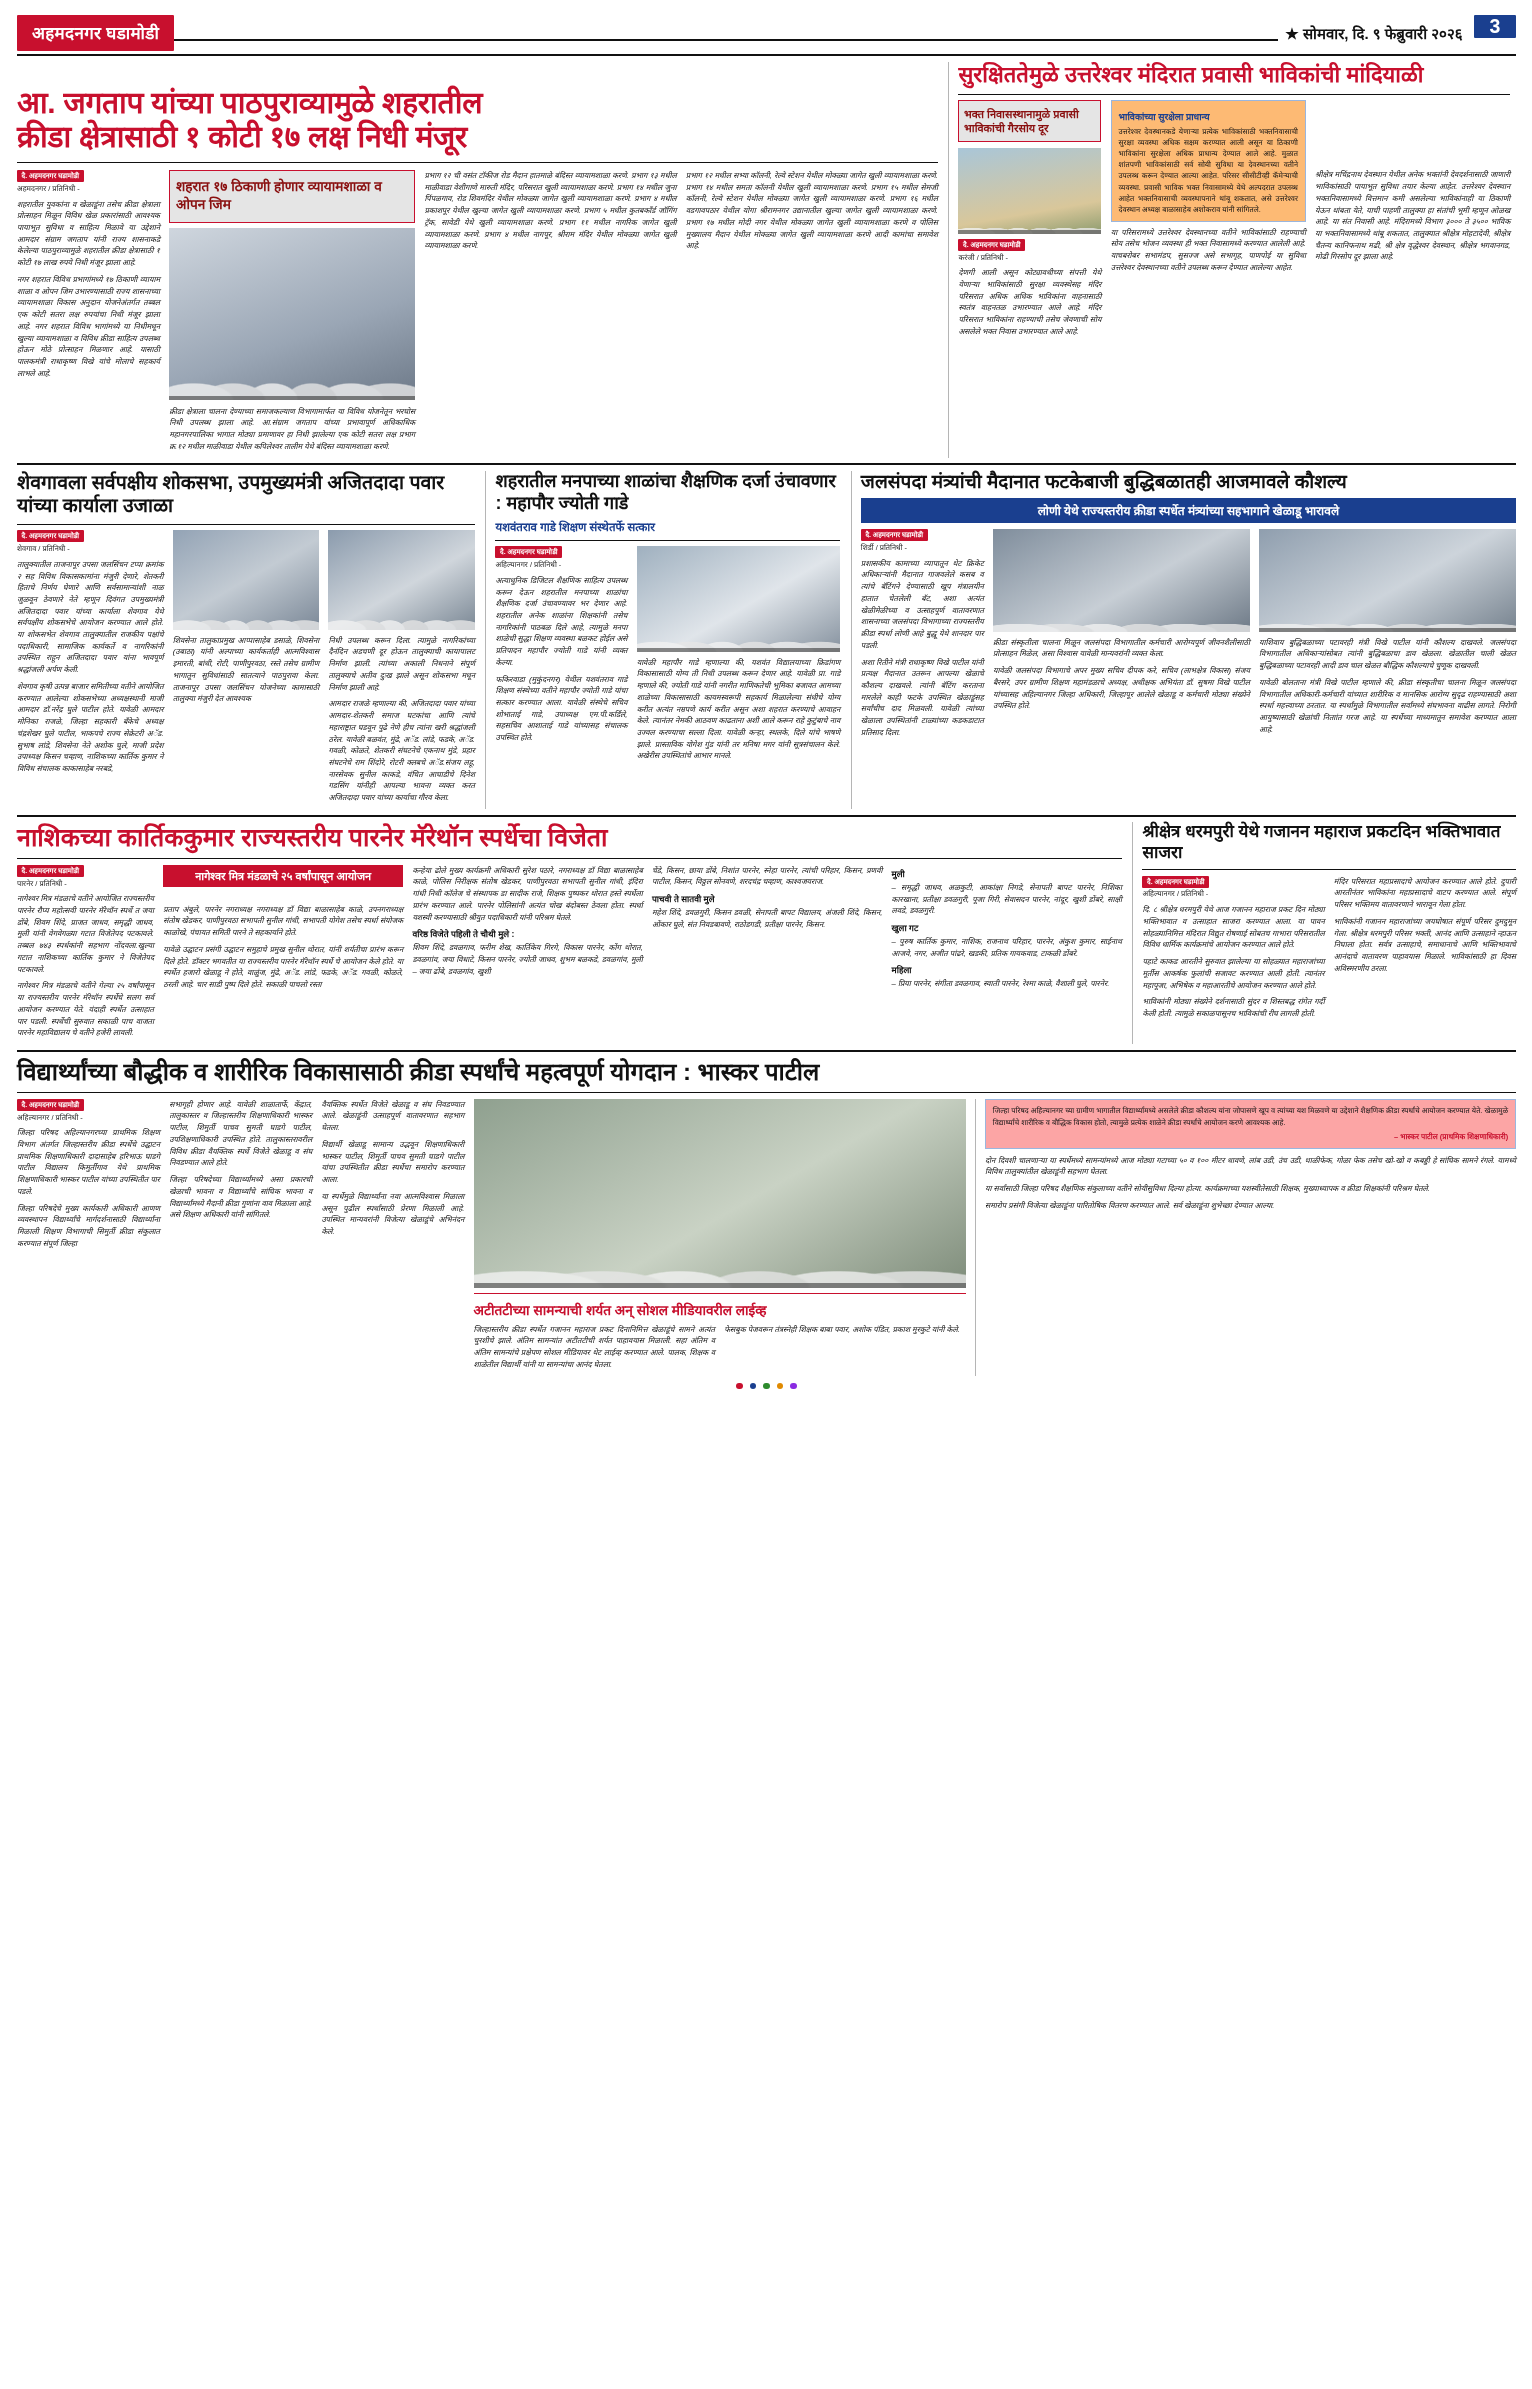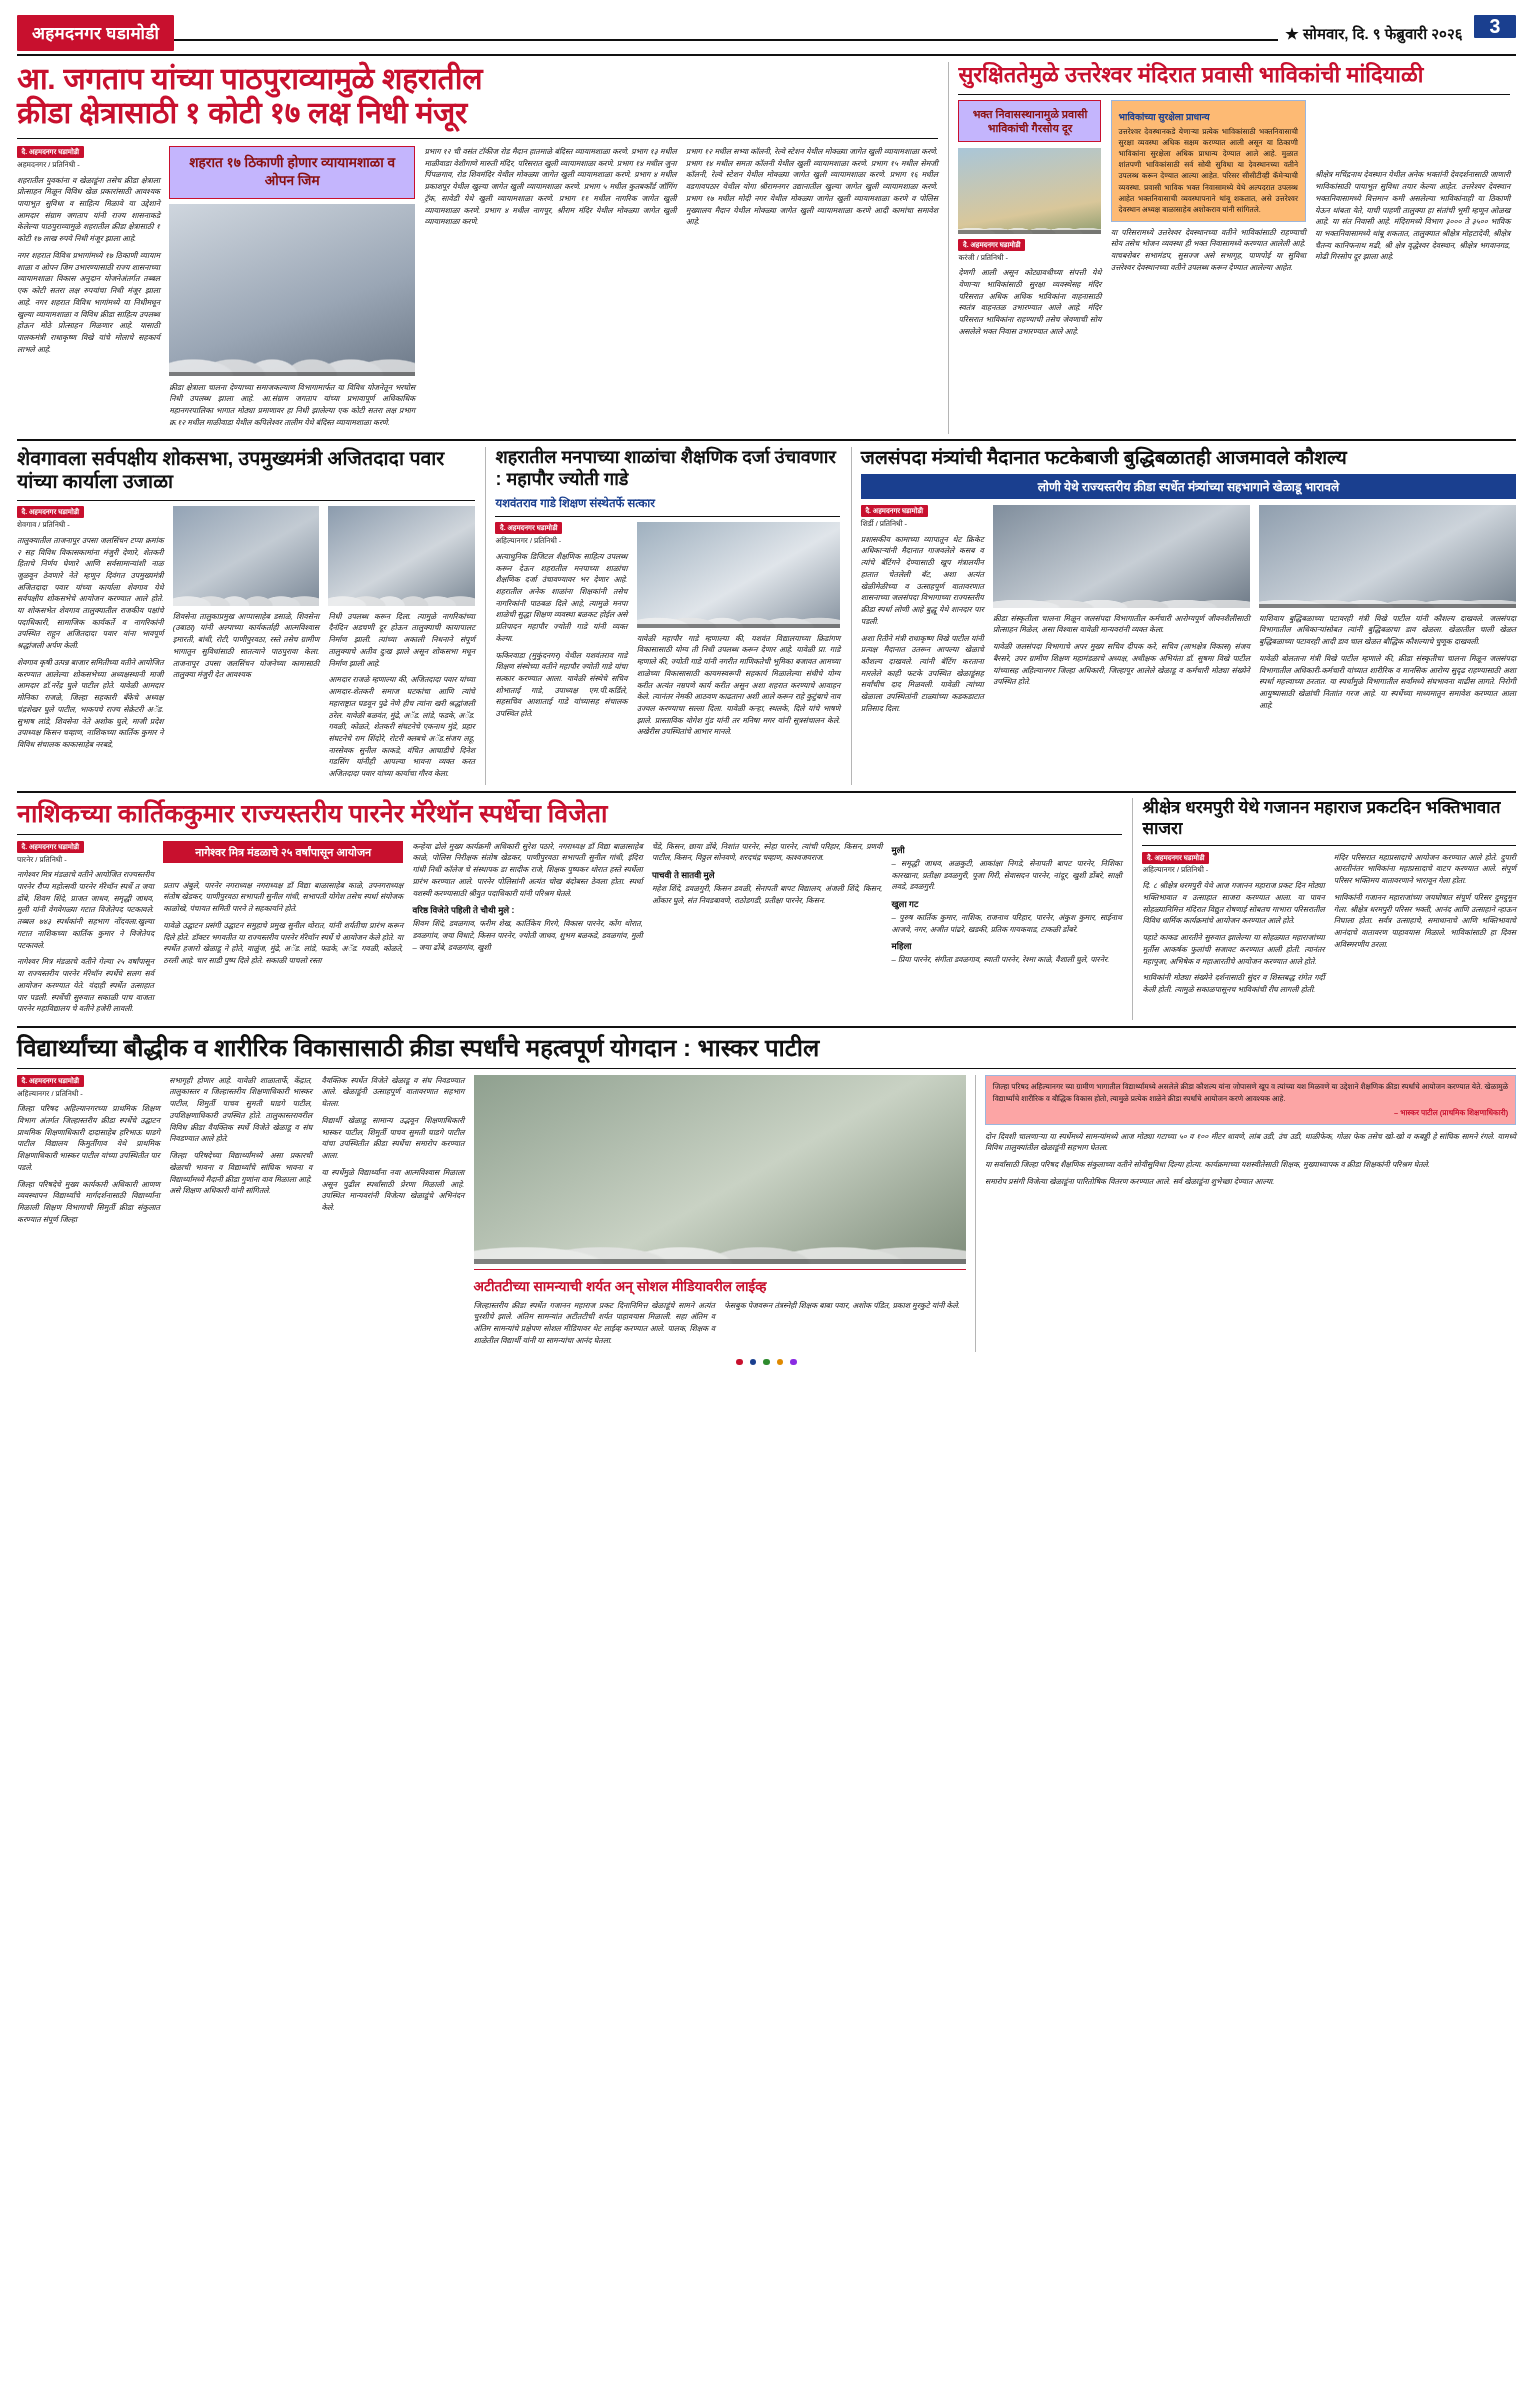--- a/index.html
+++ b/index.html
@@ -84,40 +84,40 @@
     line-height: 1.52;
     text-align: justify;
     margin: 0 0 5.2px 0;
     hyphens: auto;
     font-style: italic;
   }
   .cols { display: flex; gap: 9.2px; }
   .col { flex: 1; }
   
   .lead-wrap { display: flex; gap: 10.3px; }
-  .lead-left { width: 921px; }
+  .lead-left { width: 921px; margin-top: 24px; }
   .lead-right { width: 562px; }
   h1.lead-head {
     font-size: 30px;
     line-height: 1.16;
     font-weight: bold;
     margin: 0 0 6.9px 0;
     color: #c8102e;
     letter-spacing: -0.3px;
   }
   h1.lead-head .k2 { color:#c8102e; }
   .lead-head-rule { border-bottom: 1.7px solid #111; margin-bottom: 6.9px; }
   .subhead-box {
-    background: #c4b5fd;
+    background: #e5e5e5;
     border: 1.1px solid #c8102e;
     color: #8a1010;
     font-size: 13.7px;
     font-weight: bold;
     line-height: 1.35;
-    text-align: center;
+    text-align: left;
     padding: 6.9px 5.7px;
     margin-bottom: 5.7px;
   }
   .photo {
     background: linear-gradient(160deg,#6f7f94,#aab6c4 55%,#7e8b9b);
     position: relative;
     overflow: hidden;
   }
   .photo.person {
     background: linear-gradient(160deg,#cfd6de,#9aa6b5 60%,#6d7988);

